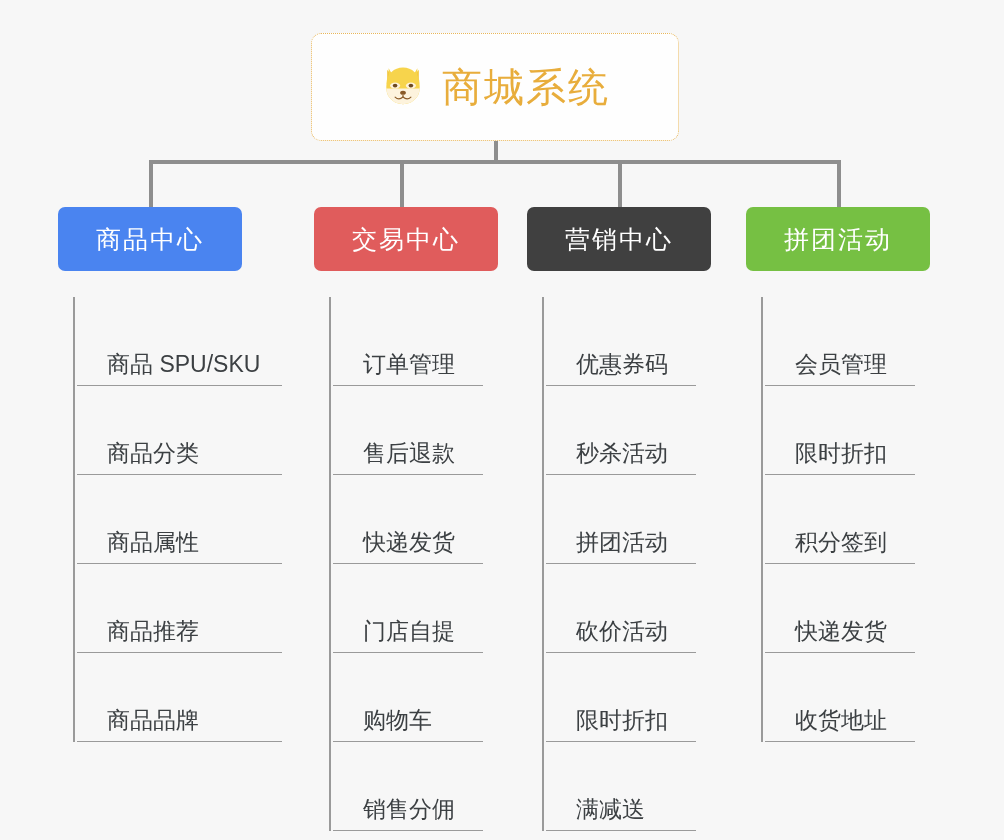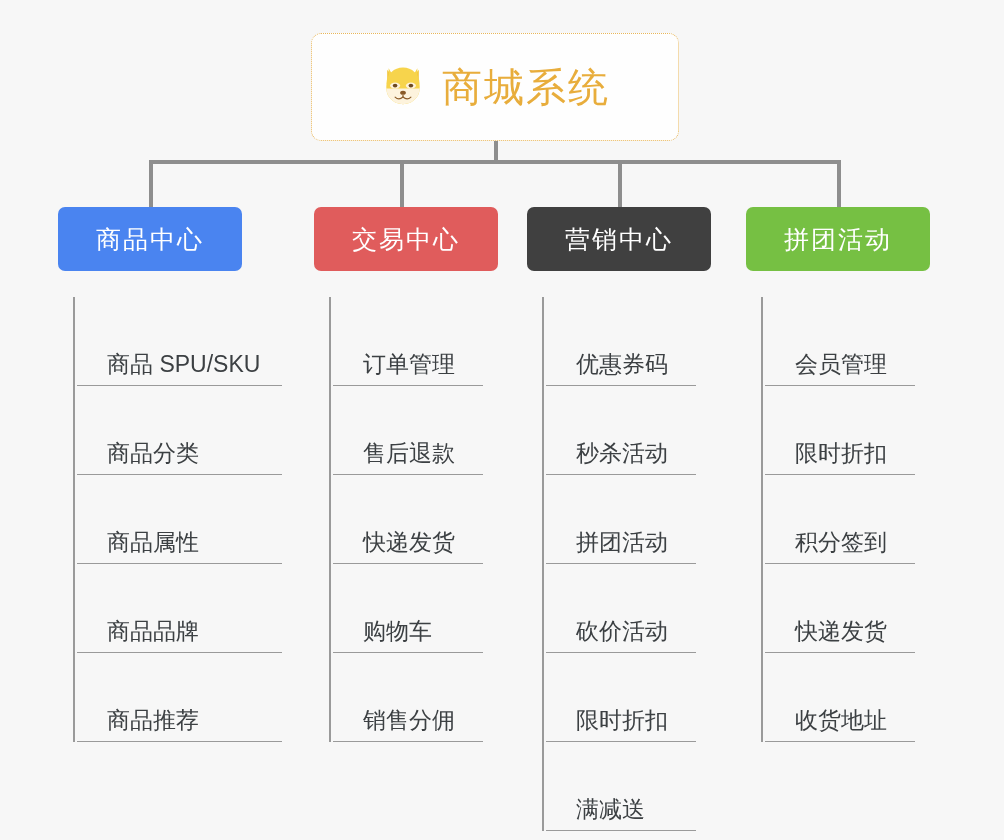--- a/index.html
+++ b/index.html
@@ -156,43 +156,46 @@
       <div class="leaf-item">
           <span class="leaf-label">商品 SPU/SKU</span>
         </div>
       <div class="leaf-item">
           <span class="leaf-label">商品分类</span>
         </div>
       <div class="leaf-item">
           <span class="leaf-label">商品属性</span>
         </div>
       <div class="leaf-item">
+          <span class="leaf-label">商品推荐</span>
+        </div>
+      <div class="leaf-item">
           <span class="leaf-label">商品品牌</span>
-        </div>
-      <div class="leaf-item">
-          <span class="leaf-label">商品推荐</span>
         </div>
     </div>
   </div>
 
   <div class="column" style="left:314px;width:184px">
     <div class="cat-header" style="background:#e05c5c;width:184px">
       <span>交易中心</span>
     </div>
     <div class="leaf-stack" style="width:150px">
       <div class="leaf-item">
           <span class="leaf-label">订单管理</span>
         </div>
       <div class="leaf-item">
           <span class="leaf-label">售后退款</span>
         </div>
       <div class="leaf-item">
           <span class="leaf-label">快递发货</span>
         </div>
       <div class="leaf-item">
+          <span class="leaf-label">门店自提</span>
+        </div>
+      <div class="leaf-item">
           <span class="leaf-label">购物车</span>
         </div>
       <div class="leaf-item">
           <span class="leaf-label">销售分佣</span>
         </div>
     </div>
   </div>
 
   <div class="column" style="left:527px;width:184px">
     <div class="cat-header" style="background:#404040;width:184px">

